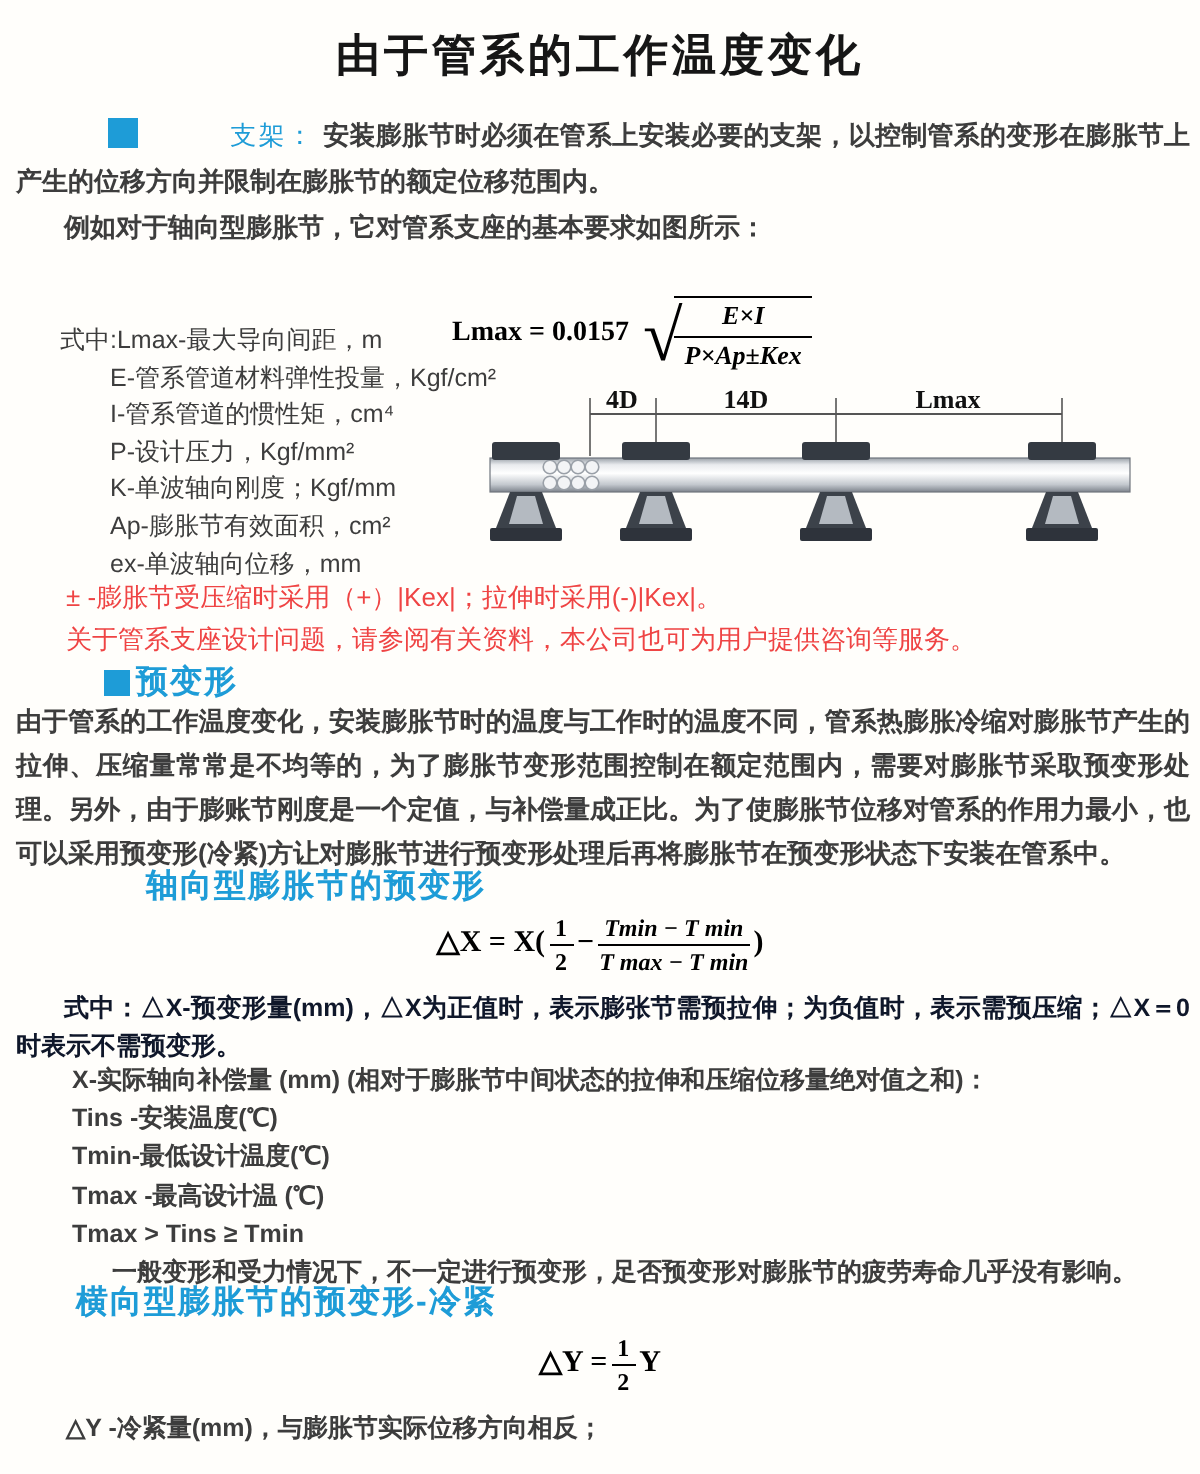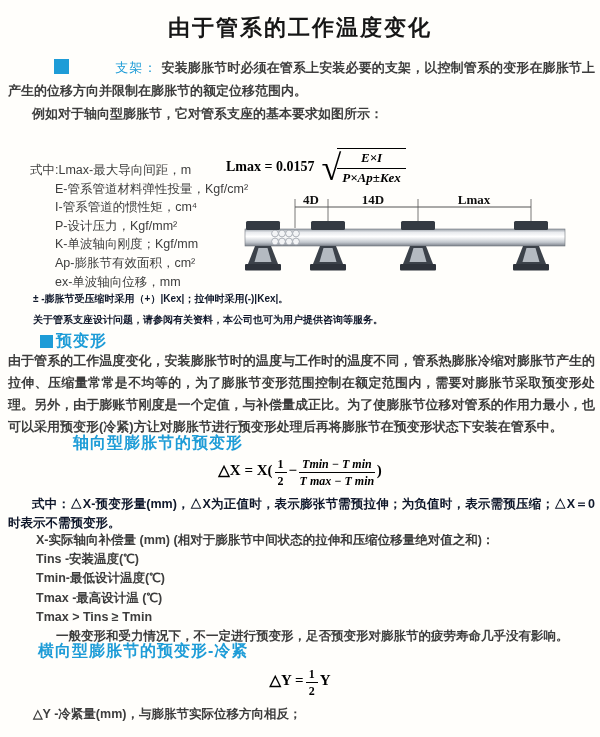--- a/index.html
+++ b/index.html
@@ -27,29 +27,29 @@
   }
   .radical { font-size:36px; font-weight:400; line-height:0.85; margin:2px -4px 0 7px; }
   .sqrt-frac { display:inline-block; border-top:1.6px solid #000; text-align:center;
     font-style:italic; font-size:13px; font-weight:700; }
   .sqrt-frac .num { display:block; border-bottom:1.2px solid #000; padding:1px 12px 2px; }
   .sqrt-frac .den { display:block; padding:1px 5px 0; }
 
   .defs-block { position:absolute; top:161px; left:30px; font-size:12.5px; font-weight:400;
     line-height:18.6px; white-space:nowrap; color:#3d3d3d; }
   .defs-block .item { padding-left:25px; }
-  .notes-block { position:absolute; top:289px; left:33px; font-size:10px; font-weight:700;
-    line-height:20.5px; white-space:nowrap; color:#0f172a; }
+  .notes-block { position:absolute; top:289px; left:33px; font-size:13px; font-weight:400;
+    line-height:20.5px; white-space:nowrap; color:#ef4444; }
 
   .diagram { position:absolute; top:192px; left:243px; width:357px; height:94px; }
 
   .sec-heading { position:absolute; color:#1e9cd7; font-weight:700; font-size:16px;
     display:flex; align-items:center; letter-spacing:1px; }
   .sq { width:13px; height:13px; background:#1e9cd7; margin-right:3px; display:inline-block; }
-  #preform-heading { top:331px; left:40px; }
+  #preform-heading { top:331px; left:52px; }
   #axial-heading   { top:433px; left:57px;margin-left:16px; }
   #lateral-heading { top:641px; left:38px;align-items:center; }
 
   .preform-para { position:absolute; top:350px; left:8px; right:5px; line-height:22px; }
 
   
   .formula-center { position:absolute; left:0; width:100%; text-align:center;
     font-family:"Liberation Serif", serif; font-size:15px; font-weight:700; color:#000; }
   #formula-dx { top:457px; }
   #formula-dy { top:667px; }

